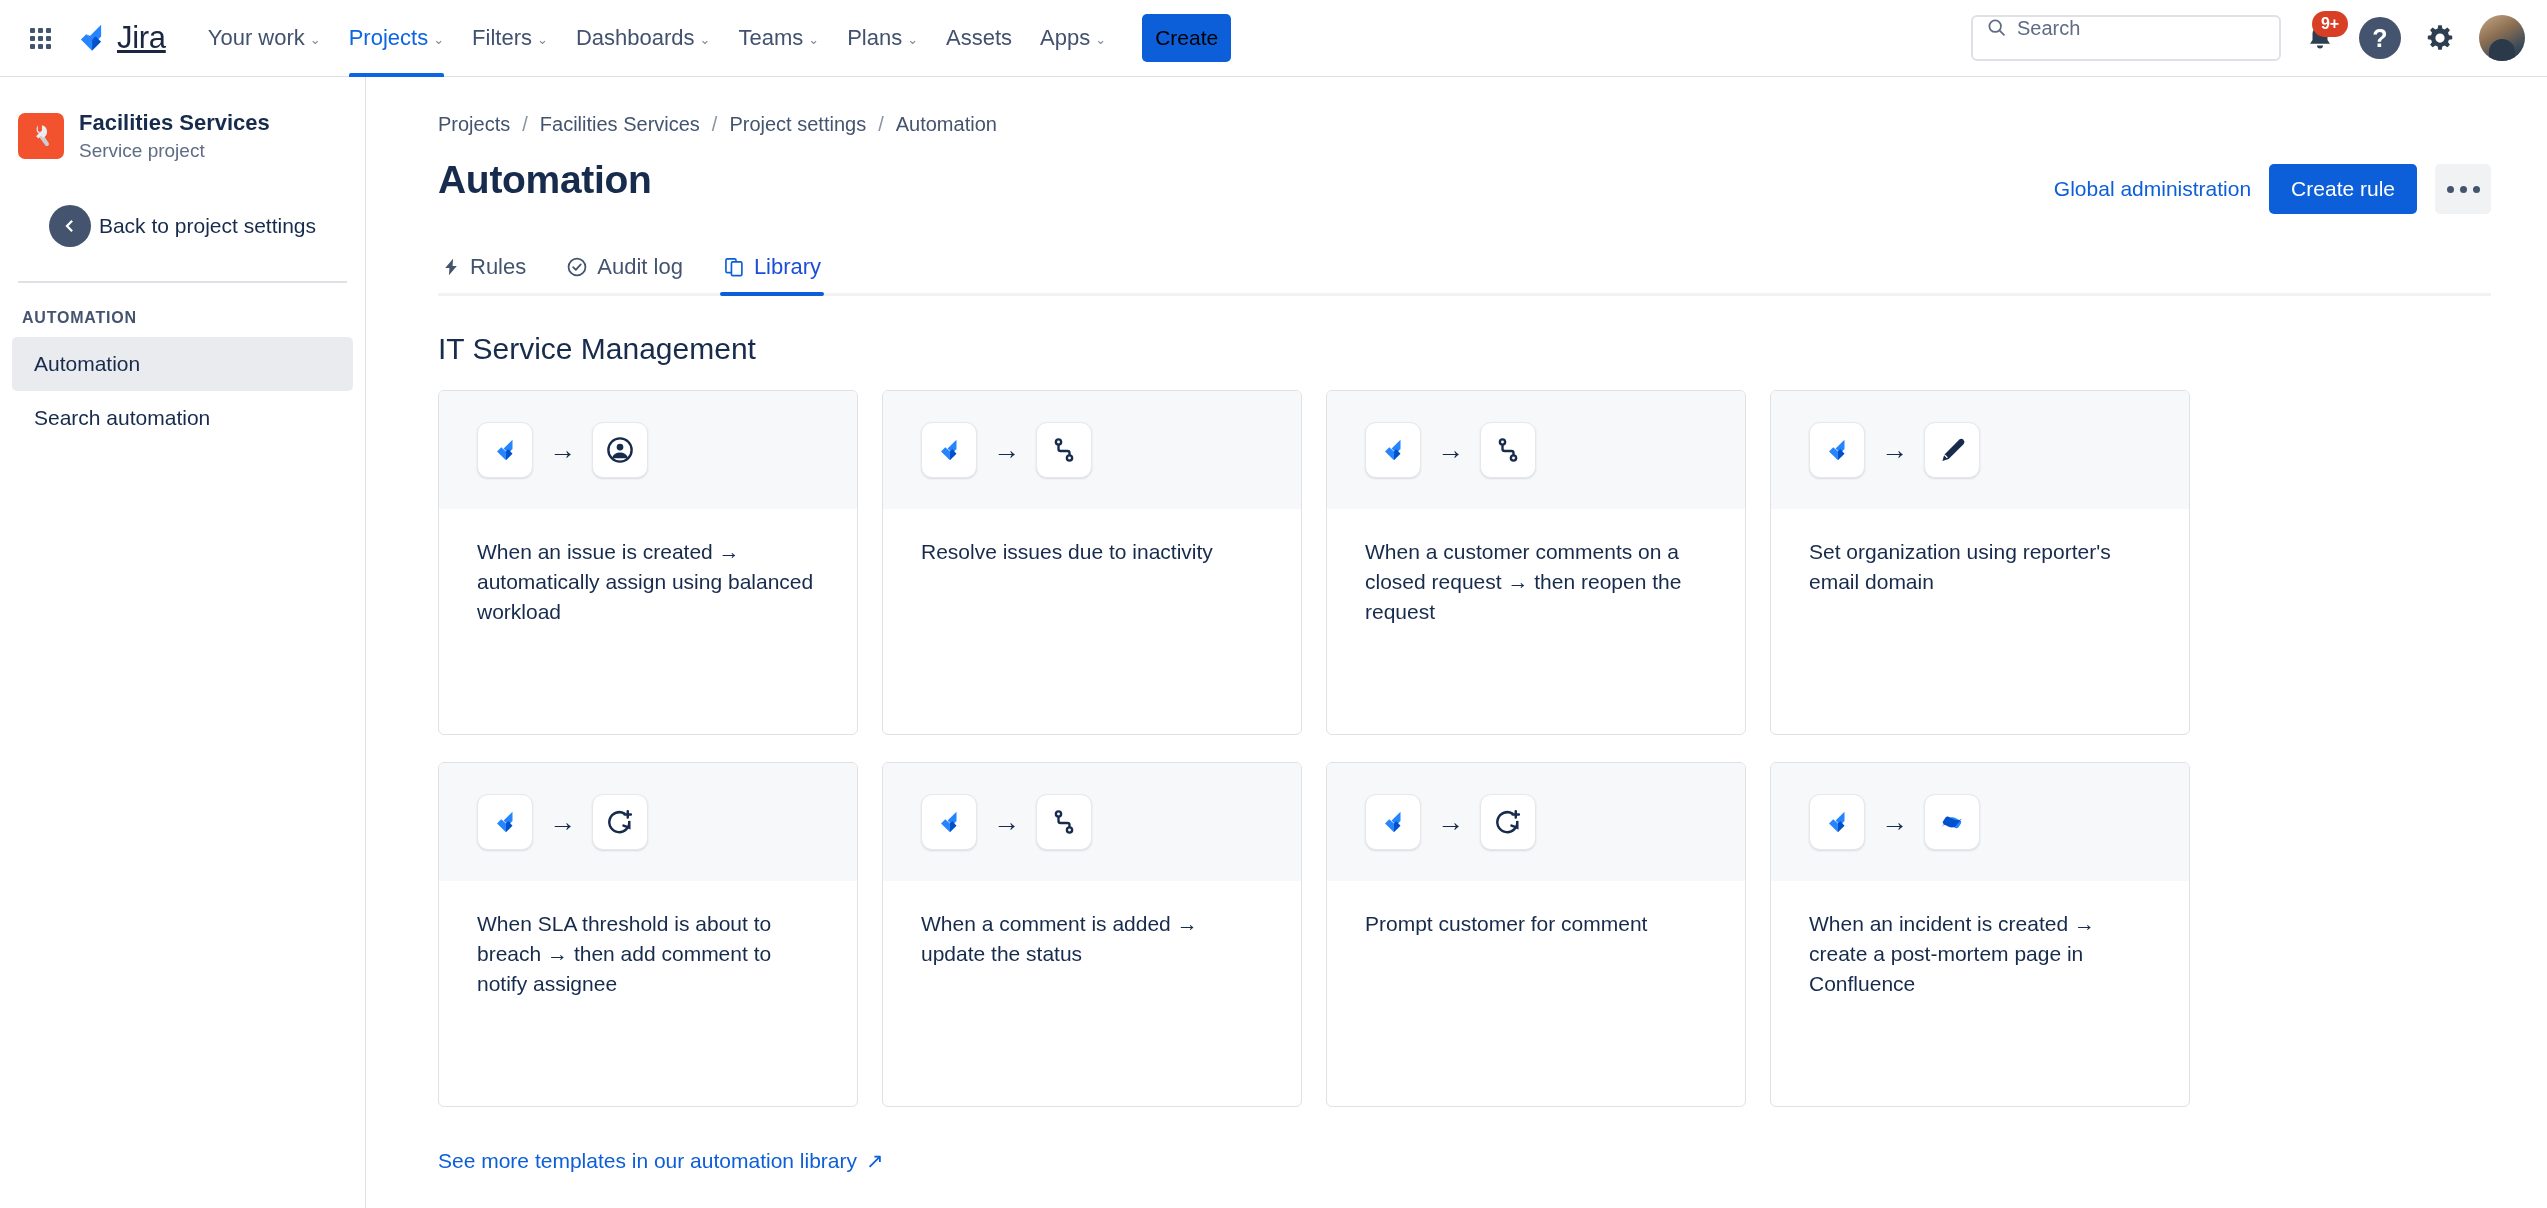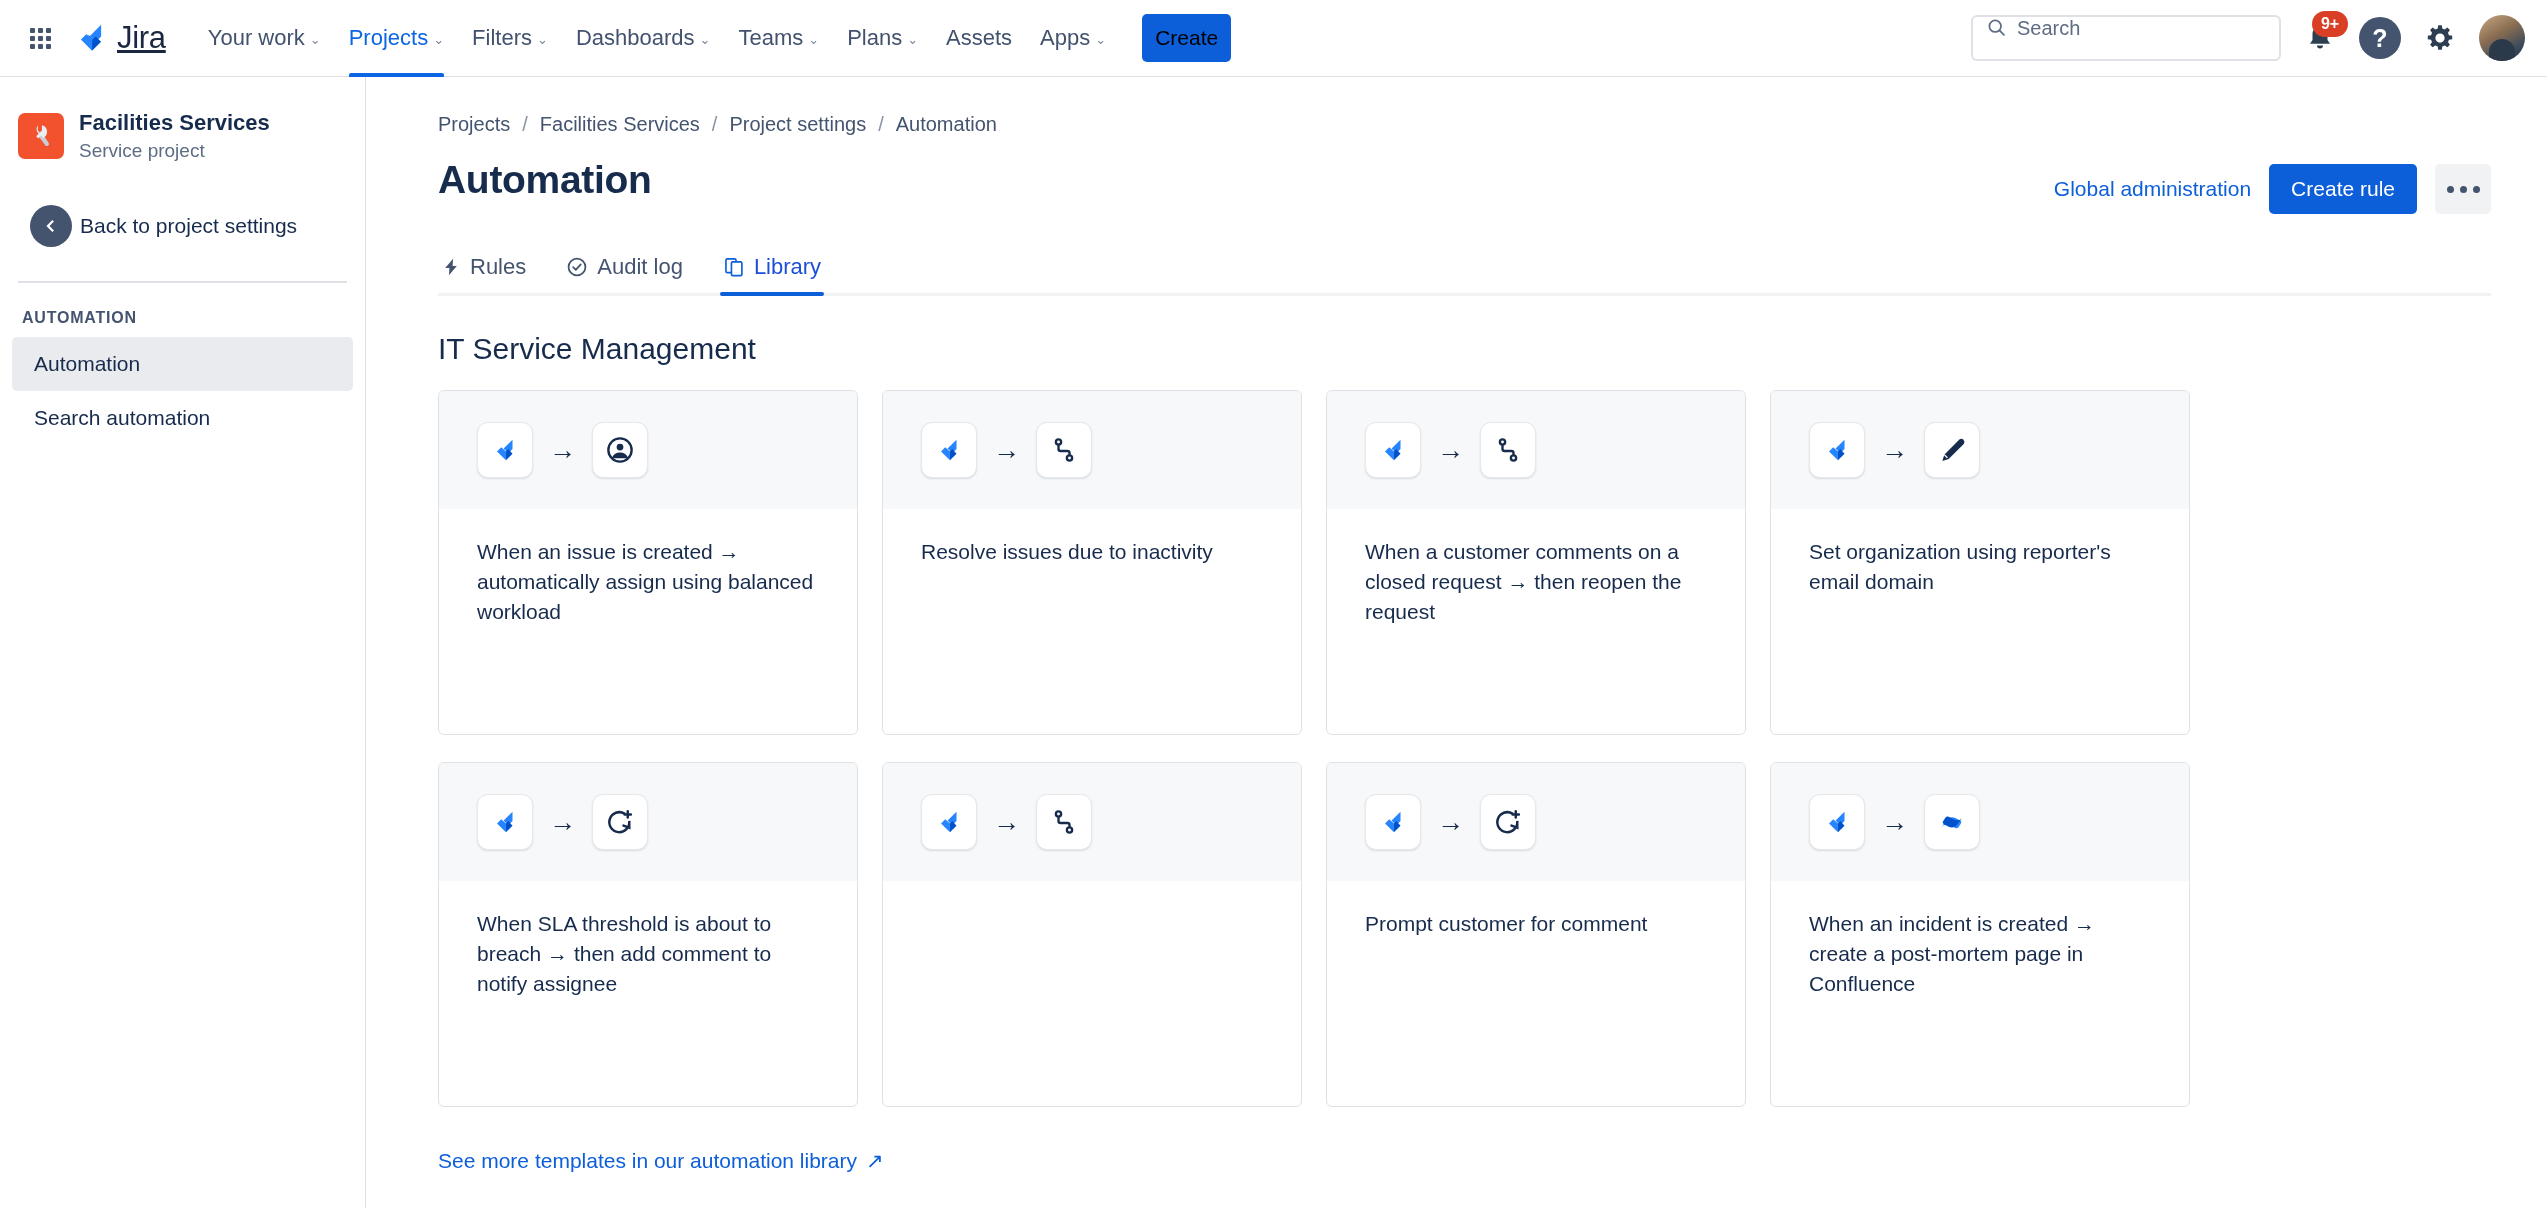--- a/index.html
+++ b/index.html
@@ -91,21 +91,21 @@
   .proj-avatar {
     width: 46px; height: 46px; border-radius: 7px;
     background: #f2522e; flex: 0 0 46px;
     display: flex; align-items: center; justify-content: center;
   }
   .proj-name { font-size: 22px; font-weight: 700; color: #172b4d; line-height: 1.25; }
   .proj-type { font-size: 19px; color: #5e6c84; line-height: 1.3; margin-top: 2px; }
   .back-row {
     display: flex; align-items: center; gap: 8px;
     padding: 12px 18px; margin: 26px 12px 0 12px;
-    border-radius: 5px; cursor: pointer;
+    border-radius: 5px; cursor: pointer; justify-content: center;
   }
   .back-circ {
     width: 42px; height: 42px; border-radius: 50%; background: #44546f;
     display: flex; align-items: center; justify-content: center; flex: 0 0 42px;
   }
   .back-label { font-size: 21px; color: #172b4d; }
   .side-divider { height: 2px; background: #dfe1e6; margin: 22px 18px 0 18px; }
   .side-section-title {
     font-size: 16px; font-weight: 700; letter-spacing: 0.8px;
     color: #44546f; padding: 26px 22px 10px 22px;
@@ -502,20 +502,23 @@
         </div>
         <span class="arrow-sep">→</span>
         <div class="tile">
           <svg width="30" height="30" viewBox="0 0 24 24">
             <circle cx="7.6" cy="5.6" r="2.1" fill="none" stroke="#172b4d" stroke-width="1.9"></circle>
             <circle cx="16.4" cy="18.4" r="2.1" fill="none" stroke="#172b4d" stroke-width="1.9"></circle>
             <path d="M7.6 7.9 v3.3 a1.6 1.6 0 0 0 1.6 1.6 h5.6 a1.6 1.6 0 0 1 1.6 1.6 v1.6" fill="none" stroke="#172b4d" stroke-width="1.9" stroke-linecap="round"></path>
           </svg>
         </div>
       </div>
+      <div class="card-body">
+        <div class="card-text">When a comment is added → update the status</div>
+      </div>
     </div>
 
     <div class="tpl-card">
       <div class="card-top">
         <div class="tile">
           <svg width="30" height="30" viewBox="0 0 32 32">
             <path d="M24 5 L14.5 14.5 L19.5 19.5 L24 15 Z" fill="#2684ff"></path>
             <path d="M12 13 L7.5 17.5 L17 27 L17 17.5 Z" fill="#2684ff"></path>
             <path d="M17 17.5 L17 27 L24 20 L19.5 15 Z" fill="#0052cc"></path>
           </svg>

